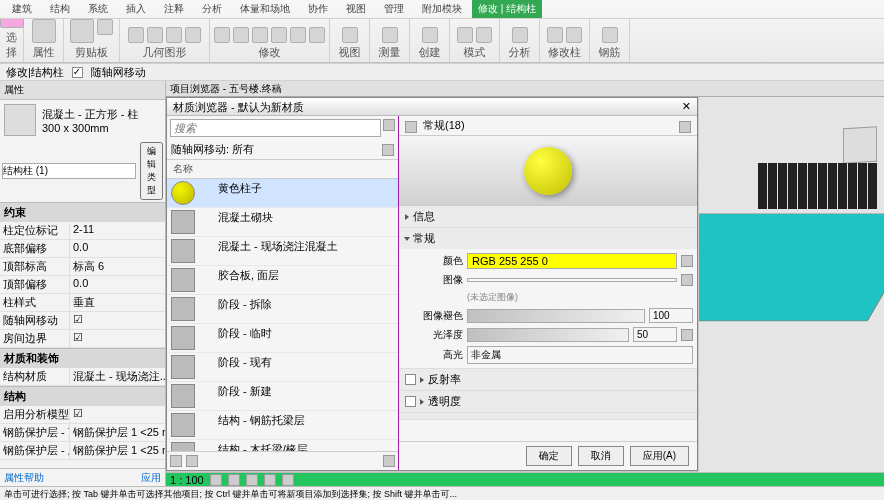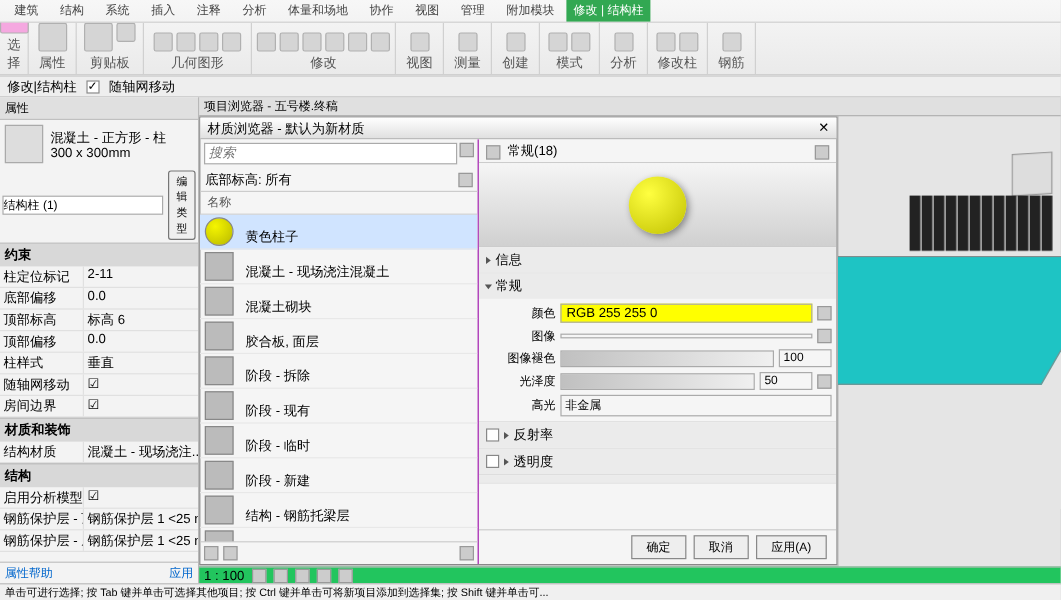--- a/index.html
+++ b/index.html
@@ -37,21 +37,21 @@
 .vtitle{position:absolute;top:0;left:0;right:0;height:16px;background:#e0e0e0;border-bottom:1px solid #aaa;padding:1px 4px;font-size:10px}
 .dlg{position:absolute;top:16px;left:0;width:532px;height:374px;background:#f5f5f5;border:1px solid #888;display:flex;flex-direction:column}
 .dlg-t{height:18px;background:linear-gradient(#fff,#e0e0e0);padding:2px 6px;font-size:10px;border-bottom:1px solid #bbb;display:flex;justify-content:space-between}
 .dlg-body{flex:1;display:flex;overflow:hidden}
 .dlg-left{width:232px;border-right:1px solid #a21caf;display:flex;flex-direction:column}
 .srch{display:flex;padding:3px;gap:2px}
 .srch input{flex:1;height:18px;border:1px solid #aaa;padding:0 3px;font-style:italic}
 .filt{display:flex;padding:2px 4px;gap:4px;align-items:center;border-bottom:1px solid #ccc;font-size:10px}
 .mlist{flex:1;overflow:auto}
 .mlist .hdr{padding:2px 6px;border-bottom:1px solid #ccc;font-size:10px;color:#555}
-.mitem{display:flex;align-items:flex-end;padding:2px 4px;gap:10px;border-bottom:1px solid #e8e8e8}
+.mitem{display:flex;align-items:flex-start;padding:2px 4px;gap:23px;border-bottom:1px solid #e8e8e8}
 .mitem.sel{background:#d0e4ff}
 .sw{width:24px;height:24px;background:#bbb;border:1px solid #888;flex-shrink:0}
 .sw.ball{background:radial-gradient(circle at 35% 30%,#f5f500,#b8b800);border-radius:50%}
 .dlg-right{flex:1;display:flex;flex-direction:column;overflow:hidden}
 .rtabs{display:flex;padding:3px 6px;gap:1px}
 .rtab{padding:2px 8px;font-size:10px;background:#e0e0e0;border:1px solid #bbb}
 .rtab.act{background:#fff;border-bottom:1px solid #fff}
 .rtool{display:flex;align-items:flex-end;padding:2px 6px;gap:6px;font-size:10px;border-bottom:1px solid #ccc}
 .rprev{height:70px;display:flex;align-items:center;justify-content:center;background:linear-gradient(#f5f5f5,#d0d0d0);border-bottom:1px solid #ccc}
 .rprev .sph{width:48px;height:48px;border-radius:50%;background:radial-gradient(circle at 35% 30%,#ffff40,#c0c000);box-shadow:2px 2px 6px rgba(0,0,0,.4)}
@@ -266,54 +266,54 @@
     <span>材质浏览器 - 默认为新材质</span>
     <span>✕</span>
    </div>
    <div class="dlg-body">
     <div class="dlg-left">
      <div class="srch">
       <input placeholder="搜索" style="">
       <span class="icn"></span>
      </div>
      <div class="filt">
-      <span>底部标高: 所有</span>
+      <span>随轴网移动: 所有</span>
       <span style="flex:1"></span>
       <span class="icn"></span>
      </div>
      <div class="mlist">
       <div class="hdr">名称</div>
       <div id="mlist-body">
                 <div class="mitem sel">
                   <div class="sw ball"></div>
                   <span>黄色柱子</span>
                 </div>
                 <div class="mitem">
                   <div class="sw"></div>
+                  <span>混凝土砌块</span>
+                </div>
+                <div class="mitem">
+                  <div class="sw"></div>
                   <span>混凝土 - 现场浇注混凝土</span>
                 </div>
                 <div class="mitem">
                   <div class="sw"></div>
-                  <span>混凝土砌块</span>
-                </div>
-                <div class="mitem">
-                  <div class="sw"></div>
                   <span>胶合板, 面层</span>
                 </div>
                 <div class="mitem">
                   <div class="sw"></div>
                   <span>阶段 - 拆除</span>
                 </div>
                 <div class="mitem">
                   <div class="sw"></div>
+                  <span>阶段 - 临时</span>
+                </div>
+                <div class="mitem">
+                  <div class="sw"></div>
                   <span>阶段 - 现有</span>
-                </div>
-                <div class="mitem">
-                  <div class="sw"></div>
-                  <span>阶段 - 临时</span>
                 </div>
                 <div class="mitem">
                   <div class="sw"></div>
                   <span>阶段 - 新建</span>
                 </div>
                 <div class="mitem">
                   <div class="sw"></div>
                   <span>结构 - 钢筋托梁层</span>
                 </div>
                 <div class="mitem">
@@ -356,20 +356,24 @@
                     <span class="flab">颜色</span>
                     <span class="ylw">RGB 255 255 0</span>
                     <span class="icn"></span>
                   </div>
         <div class="frow">
                     <span class="flab">图像</span>
                     <span class="txtbox"></span>
                     <span class="icn"></span>
                   </div>
         <div class="frow">
+                    <span class="flab"></span>
+                    <span style="font-size:9px;color:#888">(未选定图像)</span>
+                  </div>
+        <div class="frow">
                     <span class="flab">图像褪色</span>
                     <span class="slider"></span>
                     <span class="numbox">100</span>
                   </div>
         <div class="frow">
                     <span class="flab">光泽度</span>
                     <span class="slider"></span>
                     <span class="numbox">50</span>
                     <span class="icn"></span>
                   </div>

